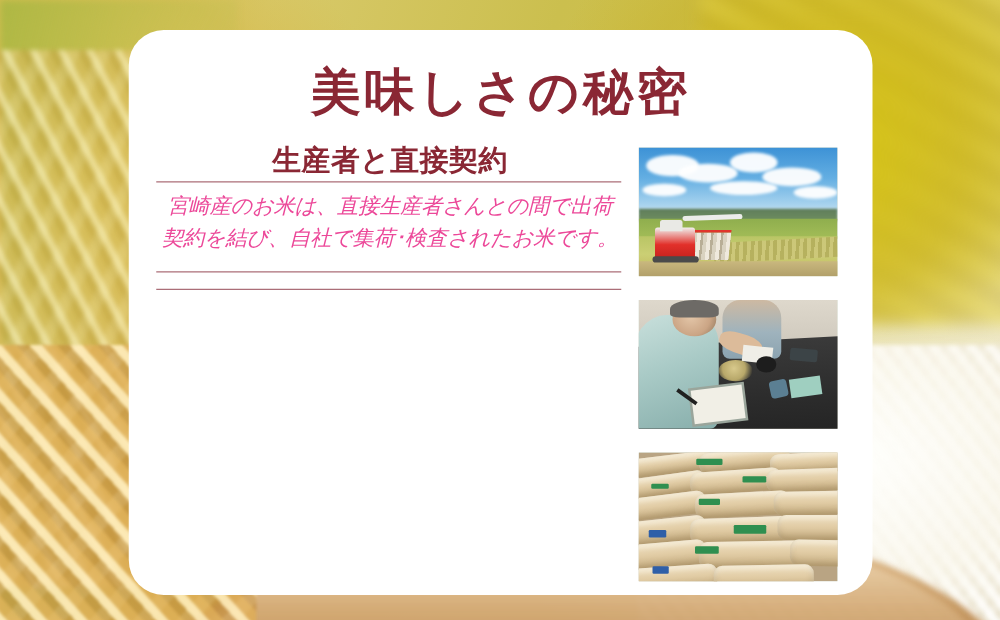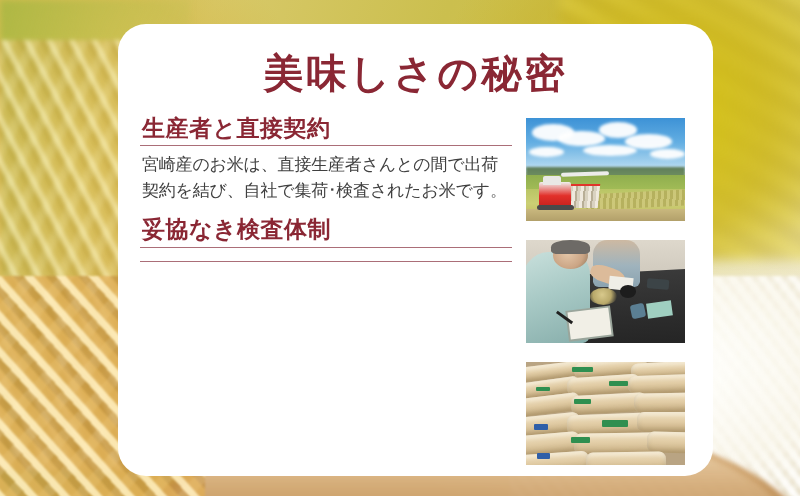--- a/index.html
+++ b/index.html
@@ -107,21 +107,21 @@
   .bg-bowl-inner {
     left: 150px; bottom: -40px; width: 640px; height: 120px;
     border-radius: 50% 50% 0 0 / 100% 100% 0 0;
     background: linear-gradient(180deg, rgba(250,236,212,0.85) 0%, rgba(226,192,146,0.55) 60%, rgba(200,158,104,0.25) 100%);
     filter: blur(3px);
   }
 
   
   .card {
     position: absolute;
-    left: 118px;
+    left: 103px;
     top: 24px;
     width: 595px;
     height: 452px;
     background: #ffffff;
     border-radius: 28px;
     box-sizing: border-box;
     padding: 0;
     overflow: hidden;
   }
 
@@ -149,48 +149,49 @@
   }
   .photo-col {
     width: 159px;
     flex: 0 0 159px;
     display: flex;
     flex-direction: column;
     gap: 19px;
     padding-top: 2px;
   }
 
-  .section { margin-bottom: 13px; }
+  .section { margin-bottom: 13px; text-align: center; }
   .section:last-child { margin-bottom: 0; }
 
   .section-heading {
     color: #8a2734;
     font-family: "Liberation Serif", "DejaVu Serif", serif;
     font-weight: 700;
     font-size: 23px;
     line-height: 1.15;
     letter-spacing: 0.5px;
     margin: 0 0 3px 0;
     padding: 0 0 0 2px;
   }
   .section-rule {
     height: 1px;
     background: #9c5560;
     border: 0;
     margin: 0 0 6px 0;
     opacity: 0.85;
   }
   .section-body {
-    color: #404040;
+    color: #ec4899;
     font-size: 17px;
     line-height: 1.52;
     letter-spacing: -0.2px;
     margin: 0;
     padding: 0 0 0 2px;
     white-space: pre-line;
+    font-style: italic;
   }
 
   
   .photo {
     position: relative;
     width: 159px;
     height: 103px;
     overflow: hidden;
     background: #cfd8c8;
   }
@@ -381,21 +382,20 @@
       <div class="text-col">
 
         <div class="section">
           <h2 class="section-heading">生産者と直接契約</h2>
           <div class="section-rule"></div>
           <p class="section-body">宮崎産のお米は、直接生産者さんとの間で出荷
 契約を結び、自社で集荷･検査されたお米です。</p>
         </div>
 
         <div class="section">
-          <h2 class="section-heading">妥協なき検査体制</h2>
           <div class="section-rule"></div>
         </div>
 
         <div class="section">
           <div class="section-rule"></div>
         </div>
 
       </div>
 
       <div class="photo-col">

